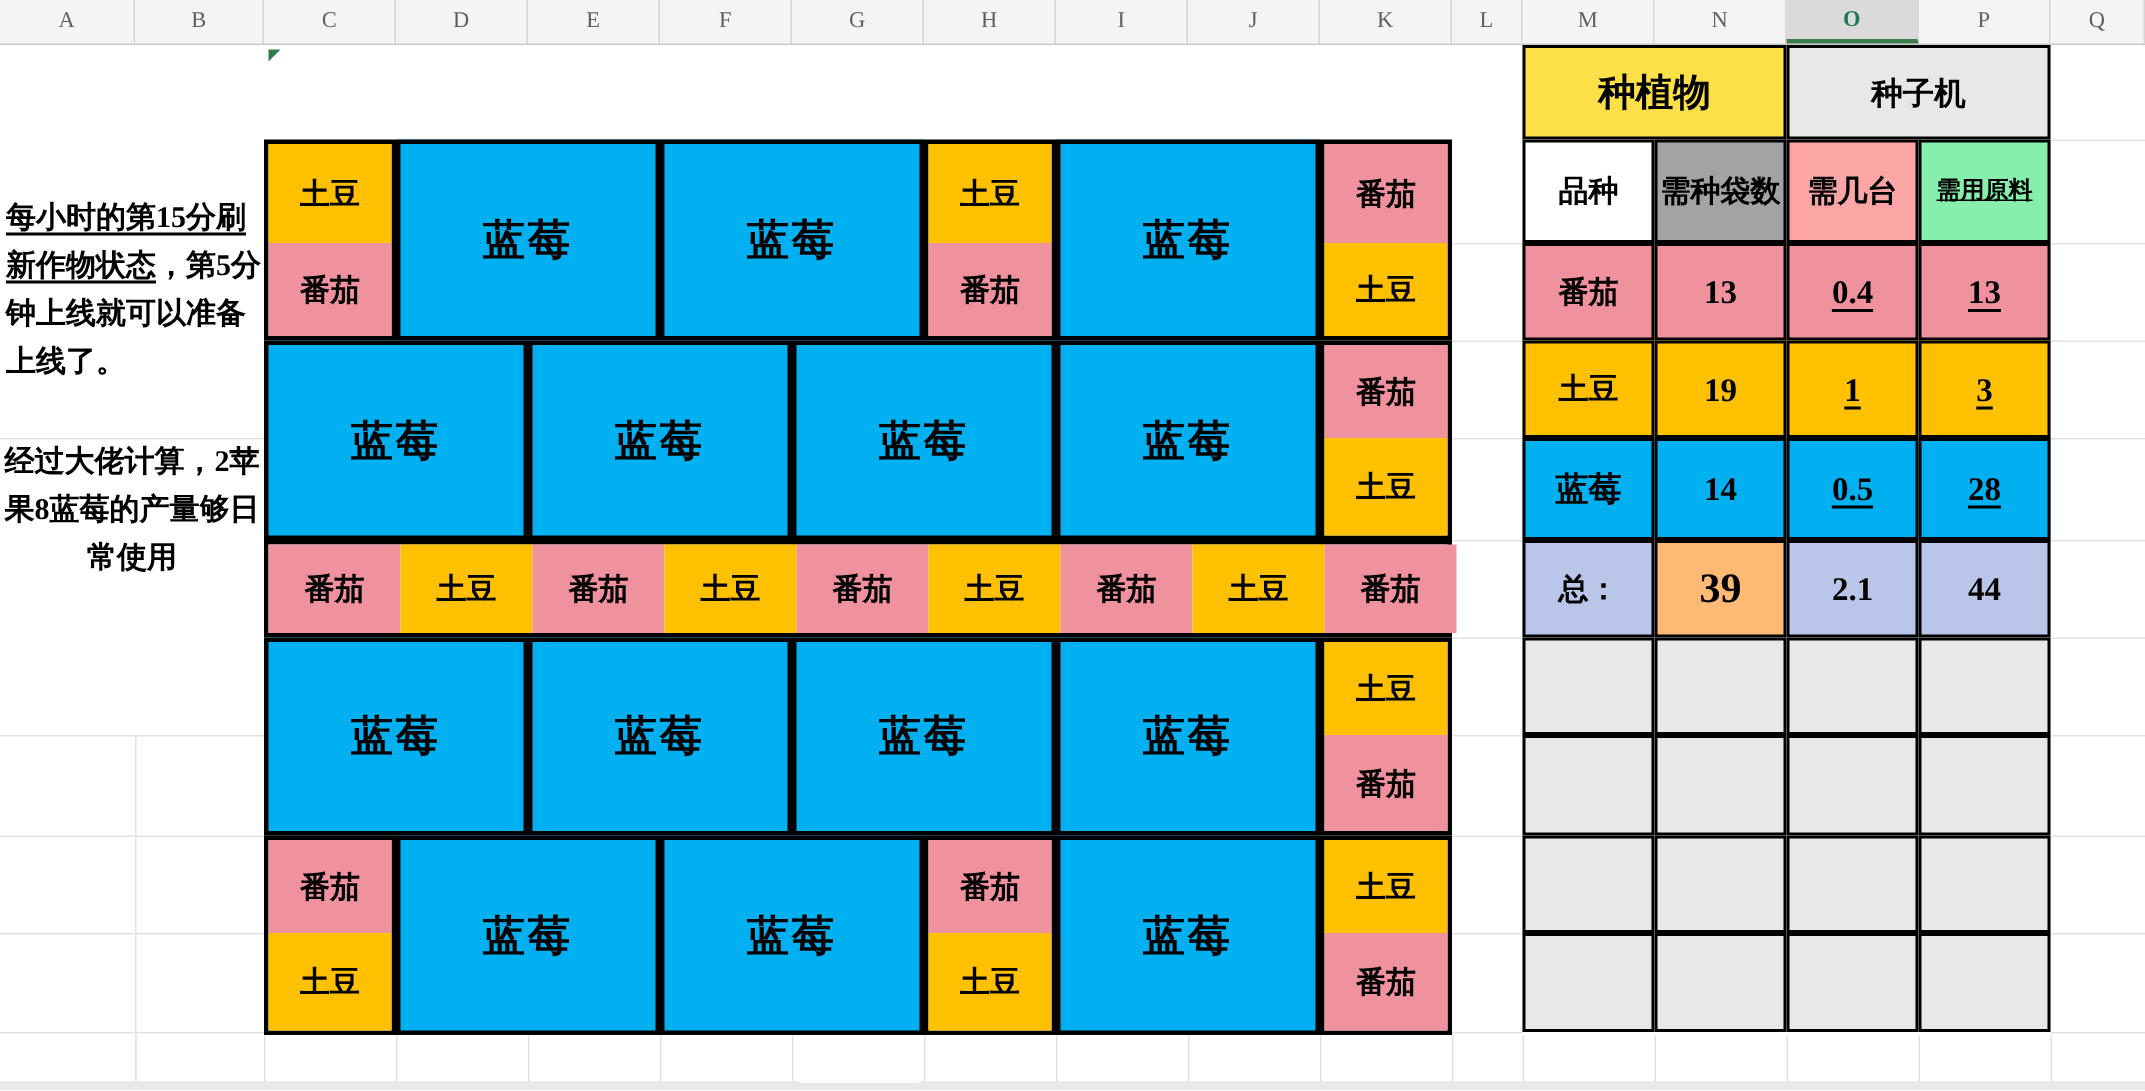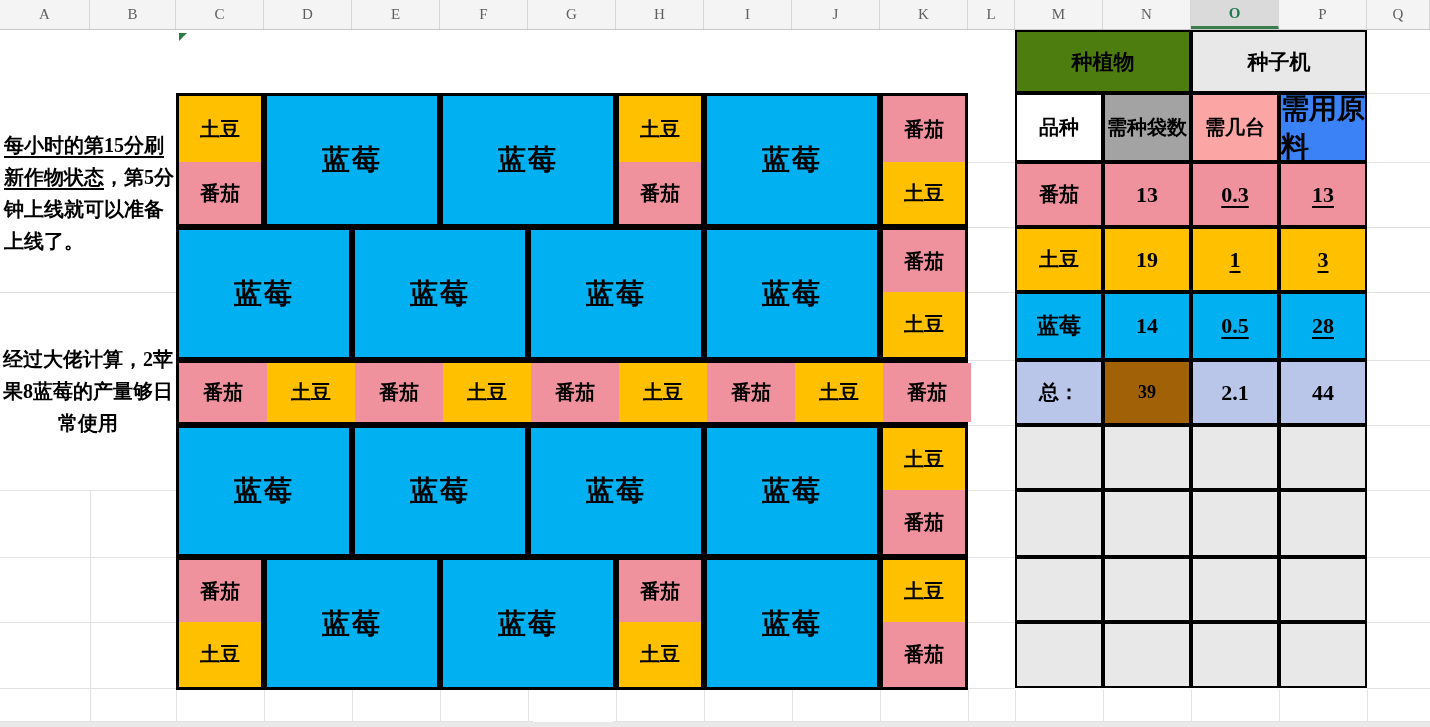--- a/index.html
+++ b/index.html
@@ -15,21 +15,21 @@
   .colhead { position:absolute; top:0; height:29px; display:flex; align-items:center; justify-content:center;
     font-size:15px; color:#5f5f5f; border-right:1px solid #d6d6d6; }
   .colhead.selected { background:#dadada; color:#1f7a50; border-bottom:3px solid #3c7d4e; font-weight:bold; }
   
   .gridline { position:absolute; background:#e2e2e2; }
   
   .note-cell { position:absolute; display:flex; }
   #note1 { left:2px; top:30px; width:174px; height:262px; align-items:center; }
   #note1 .inner { width:174px; padding:0 2px; font-size:20px; font-weight:bold; line-height:32px;
     word-break:break-all; text-align:left; }
-  #note2 { left:0; top:292px; width:176px; height:198px; align-items:center; justify-content:center; }
+  #note2 { left:0; top:292px; width:176px; height:198px; justify-content:center; }
   #note2 .inner { width:172px; font-size:20px; font-weight:bold; line-height:32px;
     word-break:break-all; text-align:center; }
   .u-seg { text-decoration:underline; text-underline-offset:4px; text-decoration-thickness:1.5px; }
   
   #farm-title { position:absolute; left:176px; top:30px; width:792px; height:65px;
     background:#e8e8e8; border:3px solid #000; display:flex; align-items:center; justify-content:center;
     font-size:20px; font-weight:bold; }
   #corner-flag { position:absolute; left:179px; top:33px; width:0; height:0;
     border-top:8px solid #2e7d46; border-right:8px solid transparent; }
   .farm-block { position:absolute; border:3px solid #000; display:flex; }
@@ -178,46 +178,46 @@
         <div class="farm-sub" style="height: 65px; background: rgb(255, 192, 0); flex: 0 0 65px;">土豆</div>
       </div>
       <div class="farm-block farm-merge" style="left: 704px; top: 557px; width: 176px; height: 133px; background: rgb(0, 176, 240);">蓝莓</div>
       <div class="farm-block farm-stack" style="left: 880px; top: 557px; width: 88px; height: 133px;">
         <div class="farm-sub" style="height: 62px; background: rgb(255, 192, 0); flex: 0 0 62px;">土豆</div>
         <div class="farm-sub" style="height: 65px; background: rgb(240, 145, 158); flex: 0 0 65px;">番茄</div>
       </div>
     </div>
 
   <div id="table-layer">
-      <div class="tcell" style="left: 1015px; top: 30px; width: 176px; height: 63px; background: #4d7c0f; font-size: 21px;">
+      <div class="tcell" style="left: 1015px; top: 30px; width: 176px; height: 63px; background: #fde047; font-size: 25px;">
         <span>种植物</span>
       </div>
       <div class="tcell" style="left: 1191px; top: 30px; width: 176px; height: 63px; background: rgb(232, 232, 232); font-size: 21px;">
         <span>种子机</span>
       </div>
       <div class="tcell" style="left: 1015px; top: 93px; width: 88px; height: 69px; background: rgb(255, 255, 255); font-size: 20px;">
         <span>品种</span>
       </div>
       <div class="tcell" style="left: 1103px; top: 93px; width: 88px; height: 69px; background: #a3a3a3; font-size: 20px;">
         <span>需种袋数</span>
       </div>
       <div class="tcell" style="left: 1191px; top: 93px; width: 88px; height: 69px; background: #fca5a5; font-size: 20px;">
         <span>需几台</span>
       </div>
-      <div class="tcell" style="left: 1279px; top: 93px; width: 88px; height: 69px; background: #3b82f6; font-size: 28px;">
+      <div class="tcell" style="left: 1279px; top: 93px; width: 88px; height: 69px; background: #86efac; font-size: 16px; text-decoration: underline;">
         <span>需用原料</span>
       </div>
       <div class="tcell" style="left: 1015px; top: 162px; width: 88px; height: 65px; background: rgb(240, 145, 158); font-size: 20px;">
         <span>番茄</span>
       </div>
       <div class="tcell" style="left: 1103px; top: 162px; width: 88px; height: 65px; background: rgb(240, 145, 158); font-size: 22px;">
         <span>13</span>
       </div>
       <div class="tcell" style="left: 1191px; top: 162px; width: 88px; height: 65px; background: rgb(240, 145, 158); font-size: 22px;">
-        <span class="uval">0.3</span>
+        <span class="uval">0.4</span>
       </div>
       <div class="tcell" style="left: 1279px; top: 162px; width: 88px; height: 65px; background: rgb(240, 145, 158); font-size: 22px;">
         <span class="uval">13</span>
       </div>
       <div class="tcell" style="left: 1015px; top: 227px; width: 88px; height: 65px; background: rgb(255, 192, 0); font-size: 20px;">
         <span>土豆</span>
       </div>
       <div class="tcell" style="left: 1103px; top: 227px; width: 88px; height: 65px; background: rgb(255, 192, 0); font-size: 22px;">
         <span>19</span>
       </div>
@@ -235,21 +235,21 @@
       </div>
       <div class="tcell" style="left: 1191px; top: 292px; width: 88px; height: 68px; background: rgb(0, 176, 240); font-size: 22px;">
         <span class="uval">0.5</span>
       </div>
       <div class="tcell" style="left: 1279px; top: 292px; width: 88px; height: 68px; background: rgb(0, 176, 240); font-size: 22px;">
         <span class="uval">28</span>
       </div>
       <div class="tcell" style="left: 1015px; top: 360px; width: 88px; height: 65px; background: rgb(186, 198, 233); font-size: 20px;">
         <span>总：</span>
       </div>
-      <div class="tcell" style="left: 1103px; top: 360px; width: 88px; height: 65px; background: #a16207; font-size: 18px;">
+      <div class="tcell" style="left: 1103px; top: 360px; width: 88px; height: 65px; background: #fdba74; font-size: 28px;">
         <span>39</span>
       </div>
       <div class="tcell" style="left: 1191px; top: 360px; width: 88px; height: 65px; background: rgb(186, 198, 233); font-size: 22px;">
         <span>2.1</span>
       </div>
       <div class="tcell" style="left: 1279px; top: 360px; width: 88px; height: 65px; background: rgb(186, 198, 233); font-size: 22px;">
         <span>44</span>
       </div>
       <div class="tcell" style="left: 1015px; top: 425px; width: 88px; height: 65px; background: rgb(232, 232, 232);"></div>
       <div class="tcell" style="left: 1103px; top: 425px; width: 88px; height: 65px; background: rgb(232, 232, 232);"></div>

